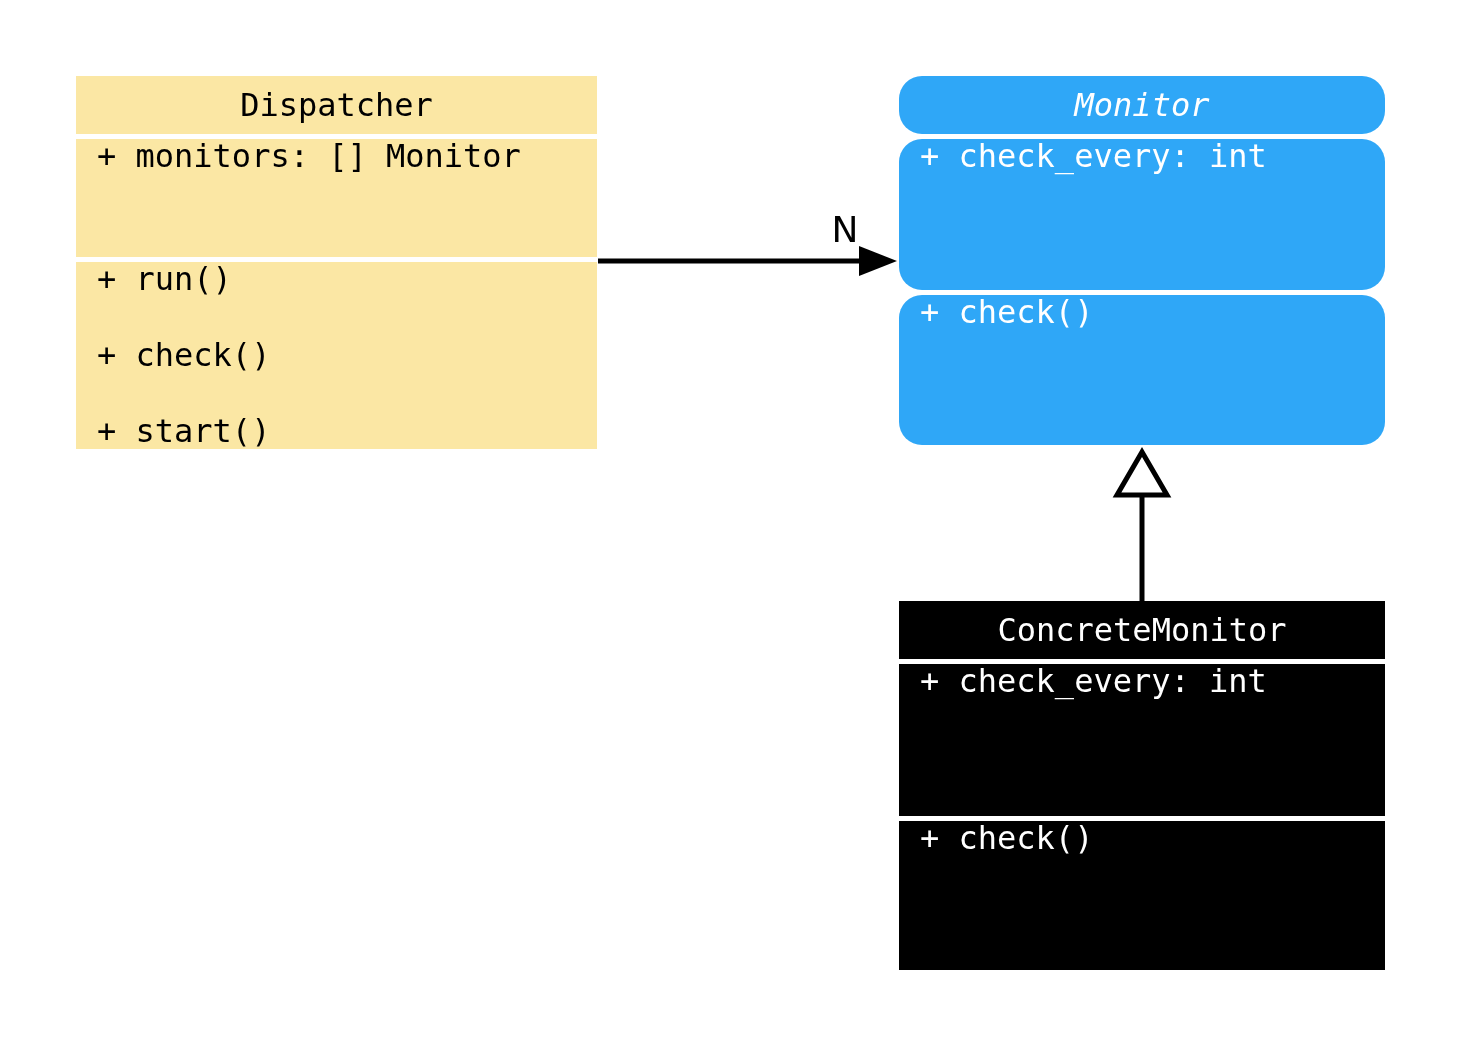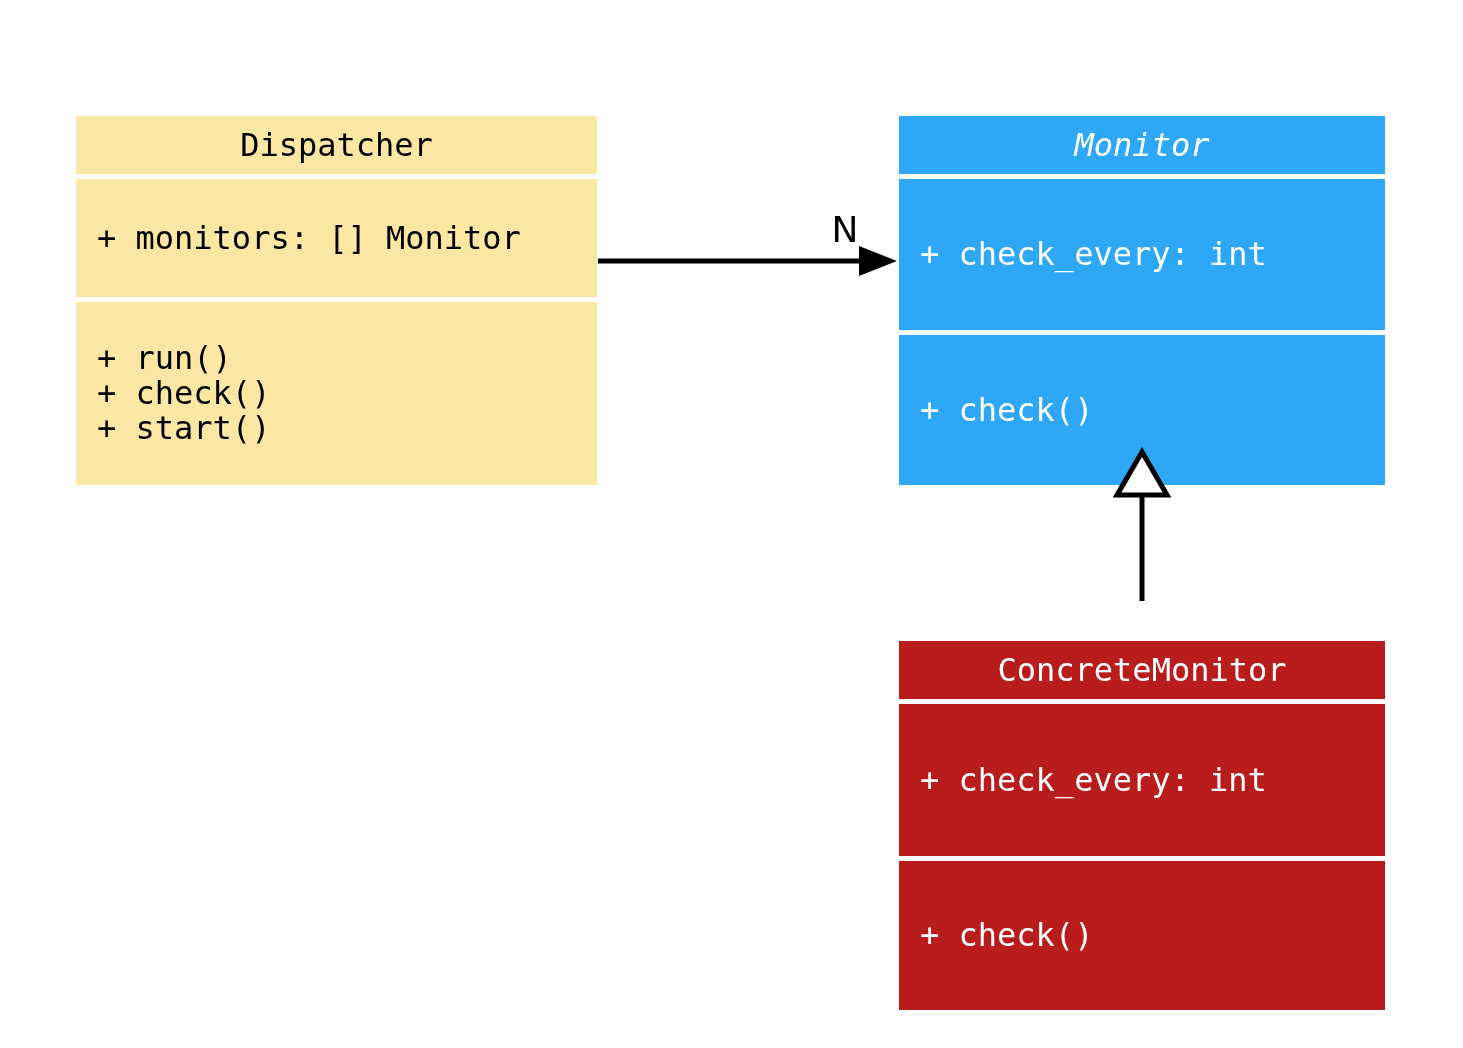--- a/index.html
+++ b/index.html
@@ -12,60 +12,58 @@
     height: 1048px;
     background: #ffffff;
     overflow: hidden;
   }
 
   .uml-class {
     position: absolute;
     display: flex;
     flex-direction: column;
     row-gap: 5px; 
-    margin-top: 40px;
   }
 
   .sec {
     display: flex;
     align-items: center;
     font-size: 32px;
     line-height: 35px;
     white-space: pre;
   }
 
   .sec.header {
     justify-content: center;
     height: 58px;
     flex: 0 0 58px;
   }
 
   .sec.body {
     flex-direction: column;
     align-items: flex-start;
-    justify-content: center;
     padding-left: 21px;
   }
 
   
   .dispatcher { left: 76px; top: 76px; width: 521px; height: 369px; }
   .dispatcher .sec { background: #FBE7A4; color: #000000; }
   .dispatcher .attrs   { flex: 0 0 118px; }
-  .dispatcher .methods { flex: 0 0 183px; }
+  .dispatcher .methods { flex: 0 0 183px; gap: 41px; }
 
   
   .monitor { left: 899px; top: 76px; width: 486px; height: 369px; }
-  .monitor .sec { background: #2FA7F7; color: #ffffff; }
+  .monitor .sec { background: #2FA7F7; color: #ffffff; border-radius: 23px; }
   .monitor .sec.header { font-style: italic; }
   .monitor .attrs   { flex: 0 0 151px; }
   .monitor .methods { flex: 0 0 150px; }
 
   
   .concrete-monitor { left: 899px; top: 601px; width: 486px; height: 369px; }
-  .concrete-monitor .sec { background: #b91c1c; color: #ffffff; }
+  .concrete-monitor .sec { background: #000000; color: #ffffff; }
   .concrete-monitor .attrs   { flex: 0 0 152px; }
   .concrete-monitor .methods { flex: 0 0 149px; }
 
   .edges {
     position: absolute;
     left: 0; top: 0;
     width: 1463px;
     height: 1048px;
     pointer-events: none;
   }

